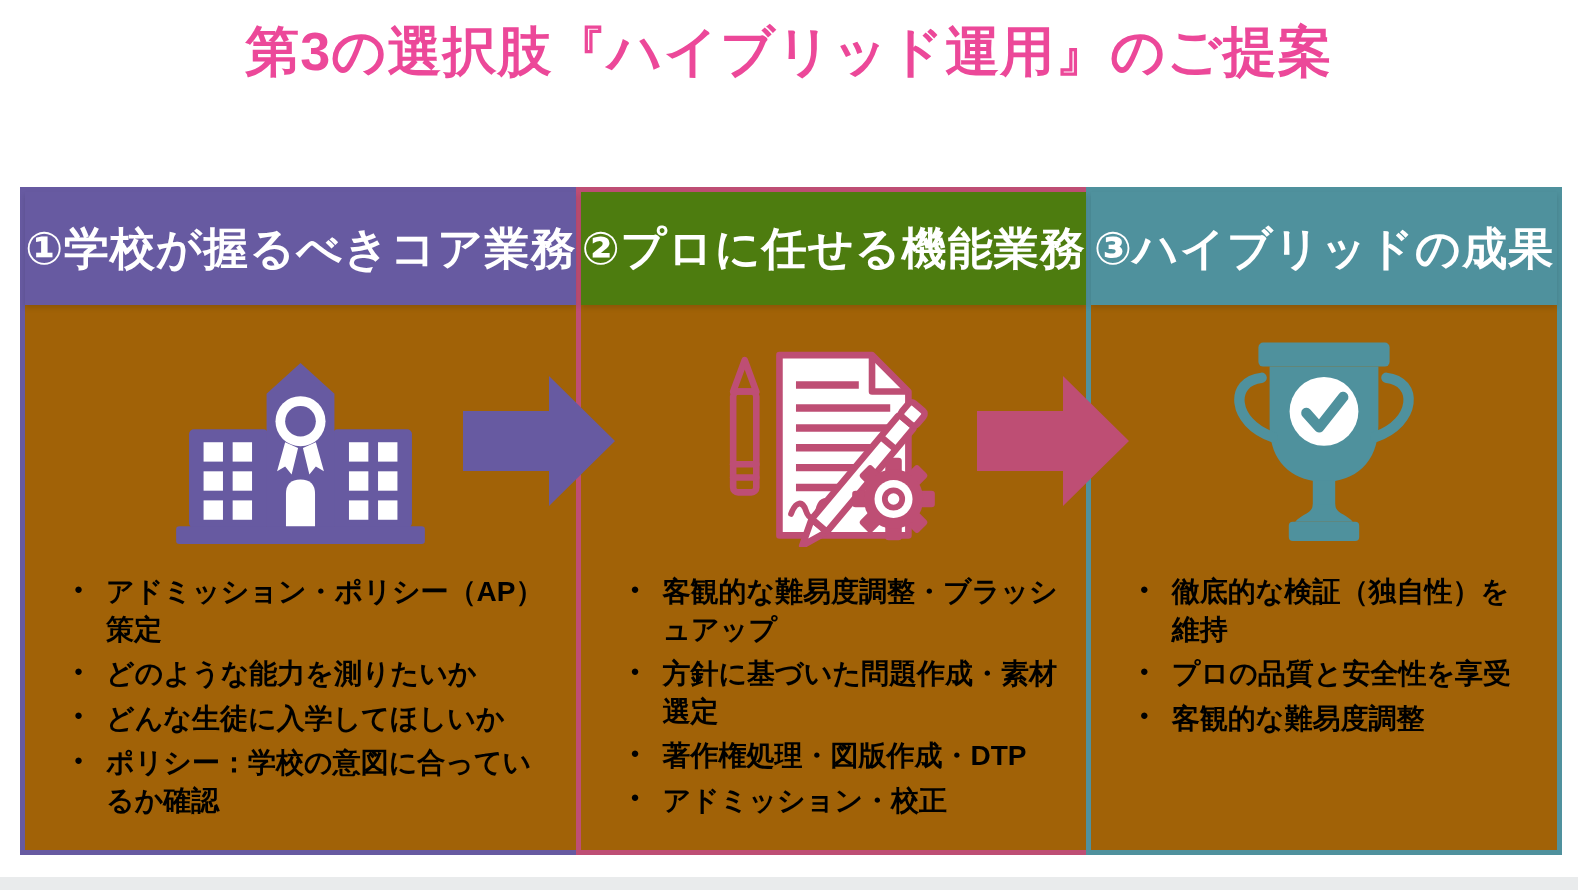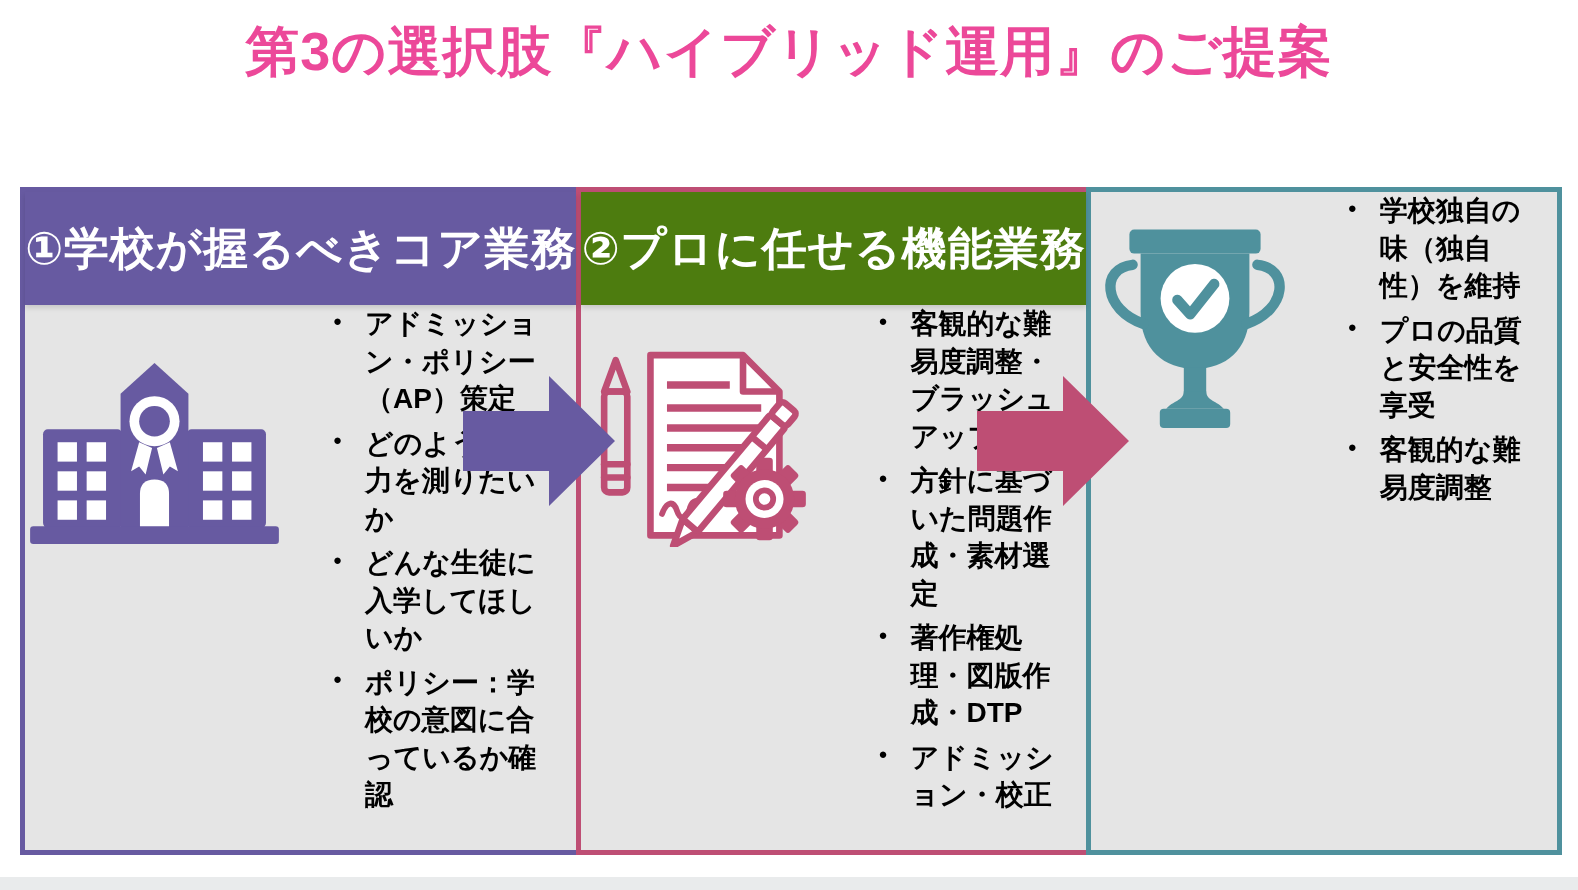--- a/index.html
+++ b/index.html
@@ -15,21 +15,21 @@
   .panel{flex:1 1 0;border:5px solid #000;background:#fff;box-sizing:border-box;display:flex;flex-direction:column;}
   .panel.p1{border-color:#675AA1;}
   .panel.p2{border-color:#BE4E74;margin-left:-5px;}
   .panel.p3{border-color:#4F919D;margin-left:-5px;}
   .panel-header{height:113px;display:flex;align-items:center;justify-content:center;
     color:#ffffff;font-size:45px;font-weight:bold;letter-spacing:1px;white-space:nowrap;
     box-shadow:0 3px 5px rgba(0,0,0,.13);position:relative;z-index:2;}
   .p1 .panel-header{background:#675AA1;}
   .p2 .panel-header{background:#4d7c0f;}
   .p3 .panel-header{background:#4F919D;}
-  .panel-body{flex:1;display:flex;flex-direction:row;background:#e5e5e5;}
+  .panel-body{flex:1;display:flex;flex-direction:column;background:#a16207;}
   .icon-wrap{height:268px;display:flex;align-items:center;justify-content:center;}
   
   ul.bullets{list-style:none;margin:0 24px 0 48px;padding:0;font-size:28px;font-weight:bold;
     line-height:1.34;color:#000;}
   ul.bullets li{position:relative;padding-left:33px;margin-bottom:7px;}
   ul.bullets li::before{content:"●";position:absolute;left:1px;top:0.38em;font-size:15px;}
   
   .flow-arrow{position:absolute;top:376px;width:152px;height:130px;z-index:6;}
   .flow-arrow.a1{left:463px;}
   .flow-arrow.a2{left:977px;}
@@ -135,38 +135,39 @@
         <ul class="bullets">
           <li>客観的な難易度調整・ブラッシュアップ</li>
           <li>方針に基づいた問題作成・素材選定</li>
           <li>著作権処理・図版作成・DTP</li>
           <li>アドミッション・校正</li>
         </ul>
       </div>
     </div>
 
     <div class="panel p3">
+      <div class="panel-header">③ハイブリッドの成果</div>
       <div class="panel-body">
         <div class="icon-wrap">
           <svg width="208" height="212" viewBox="0 0 260 265" aria-hidden="true">
             <g fill="#4F919D">
               <rect x="48" y="12" width="164" height="30" rx="6"></rect>
               <path d="M62,42 L198,42 L198,115 C198,163 168,186 130,186 C92,186 62,163 62,115 Z"></path>
               <rect x="116" y="184" width="28" height="36"></rect>
               <path d="M144,214 C144,226 158,226 166,236 L94,236 C102,226 116,226 116,214 Z"></path>
               <rect x="86" y="236" width="88" height="24" rx="5"></rect>
             </g>
             <path d="M52,56 C12,60 14,112 66,130" fill="none" stroke="#4F919D" stroke-width="13" stroke-linecap="round"></path>
             <path d="M208,56 C248,60 246,112 194,130" fill="none" stroke="#4F919D" stroke-width="13" stroke-linecap="round"></path>
             <circle cx="130" cy="98" r="43" fill="#ffffff"></circle>
             <path d="M108,100 L124,118 L154,80" fill="none" stroke="#4F919D" stroke-width="13" stroke-linecap="round" stroke-linejoin="round"></path>
           </svg>
         </div>
         <ul class="bullets">
-          <li>学校独自の味（独自性）を維持</li>
+          <li>徹底的な検証（独自性）を維持</li>
           <li>プロの品質と安全性を享受</li>
           <li>客観的な難易度調整</li>
         </ul>
       </div>
     </div>
 
   </div>
 
   <div class="flow-arrow a1">
     <svg width="152" height="130" viewBox="0 0 152 130">

